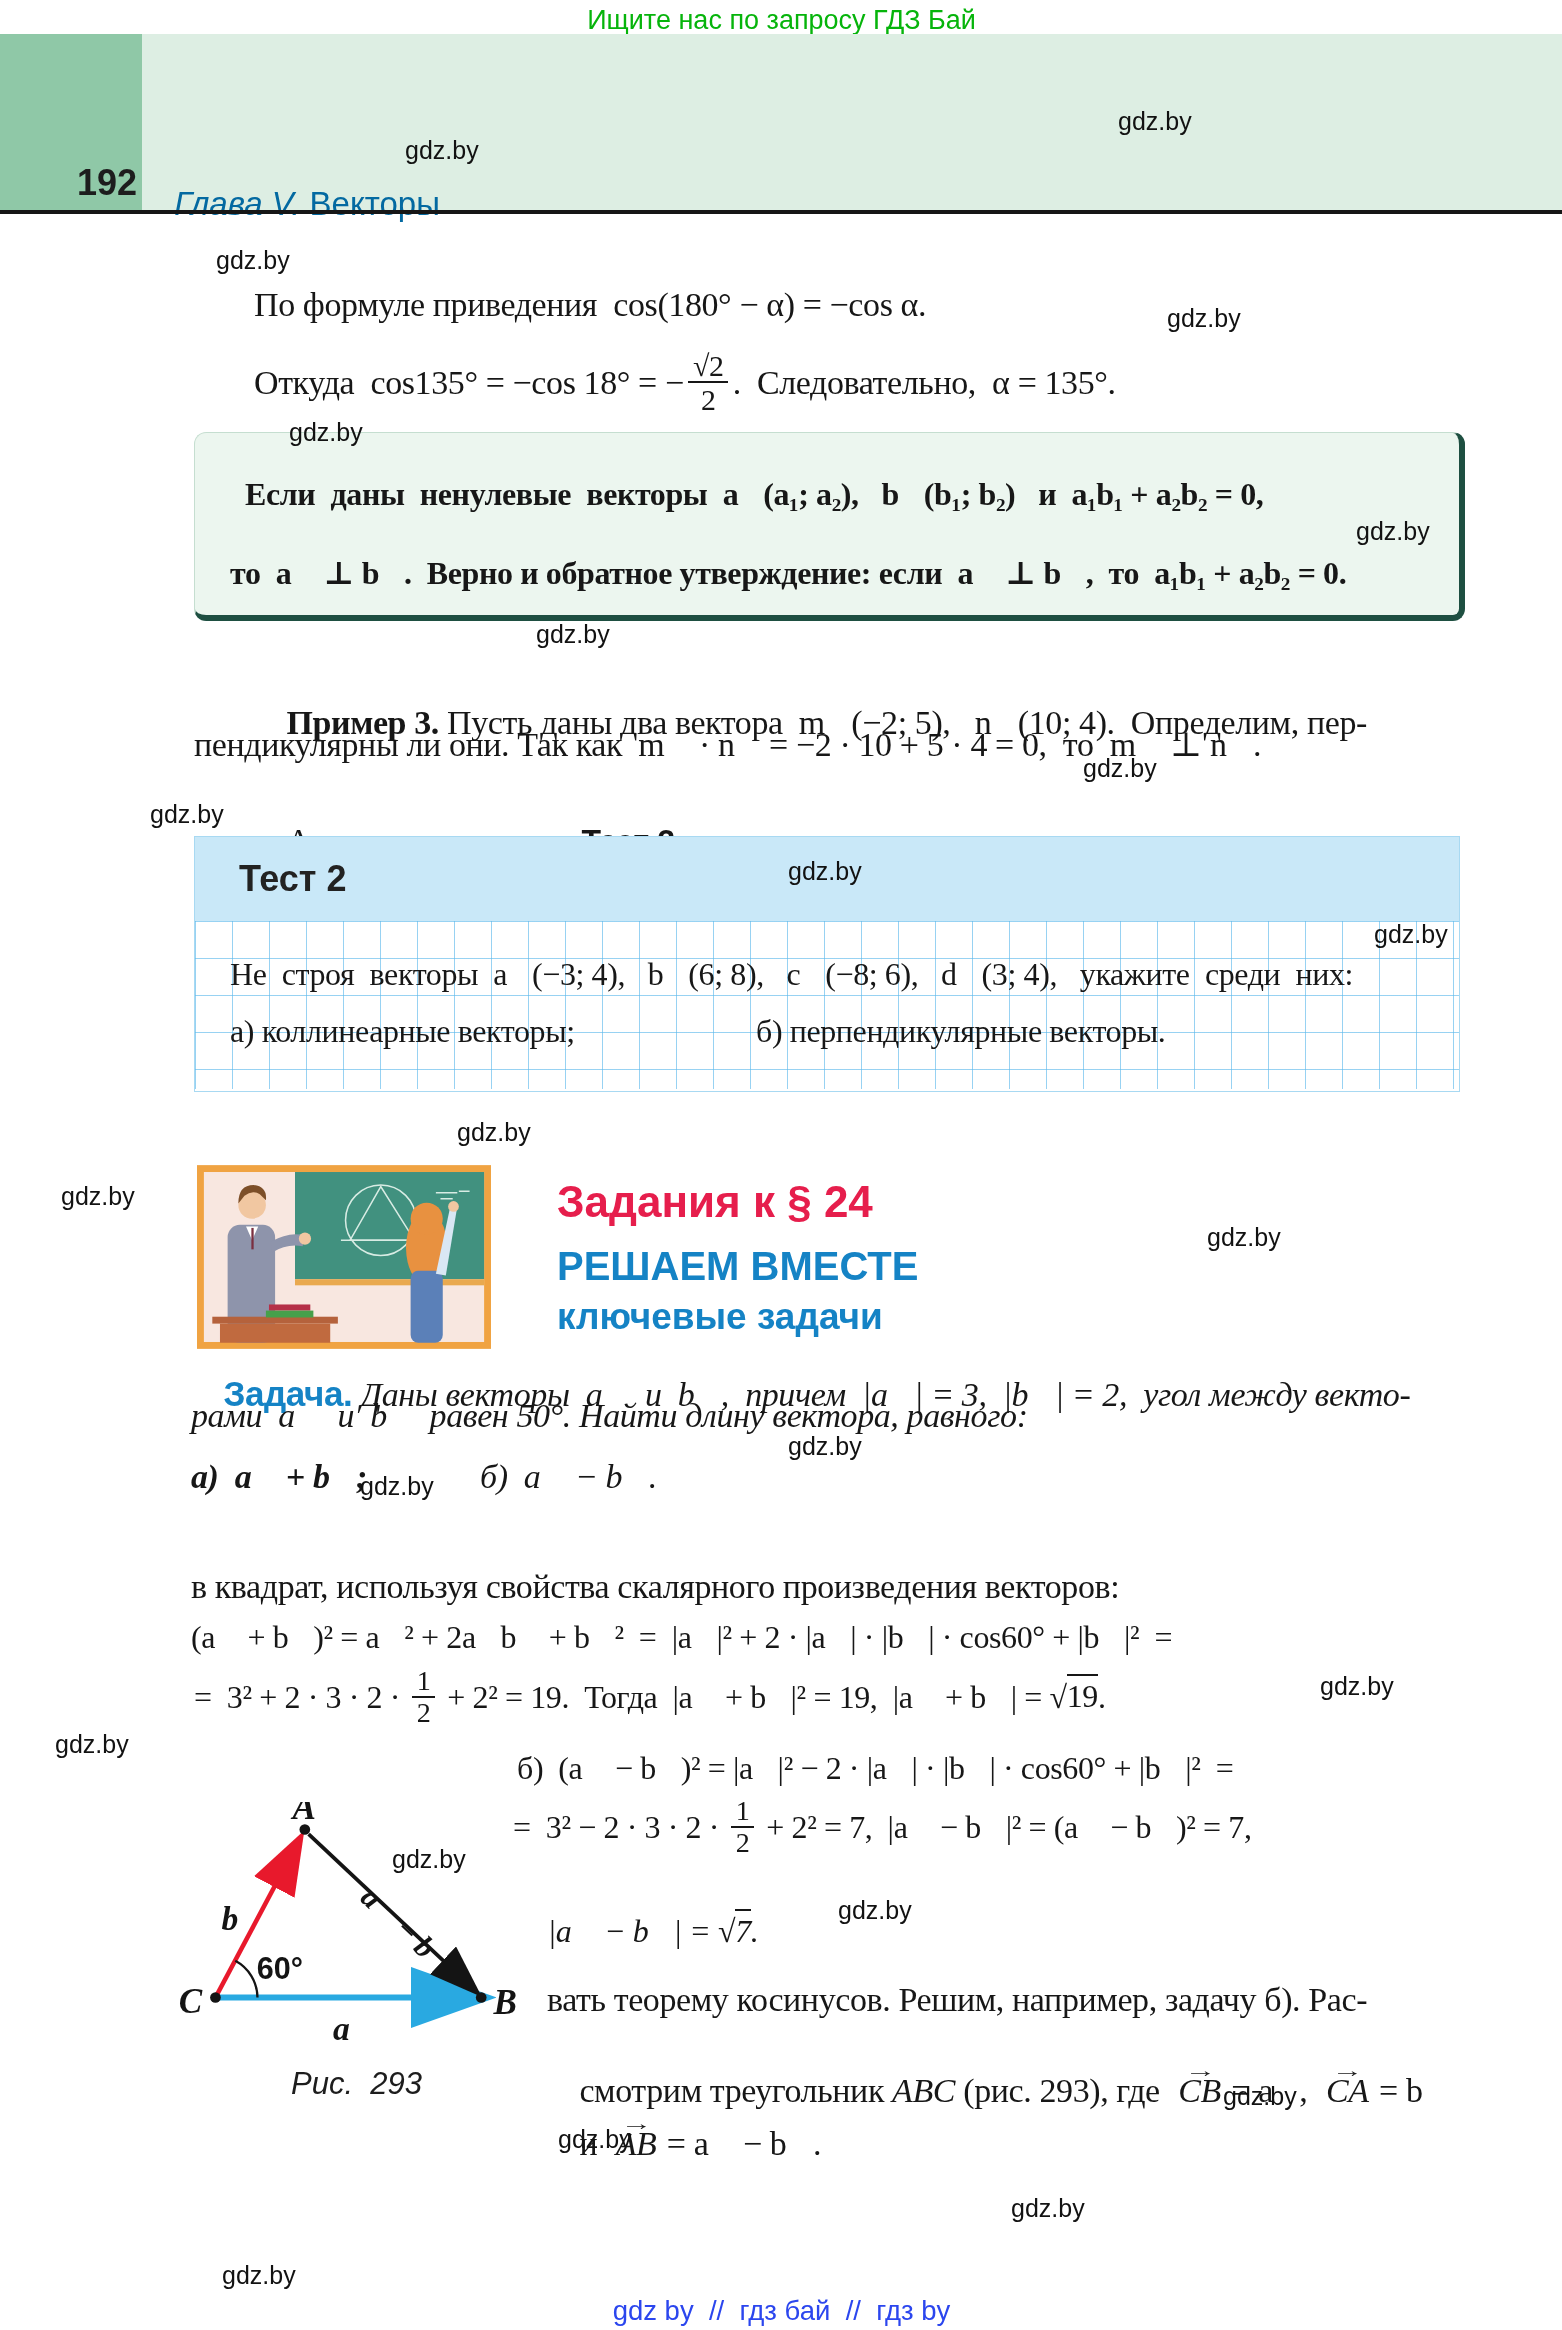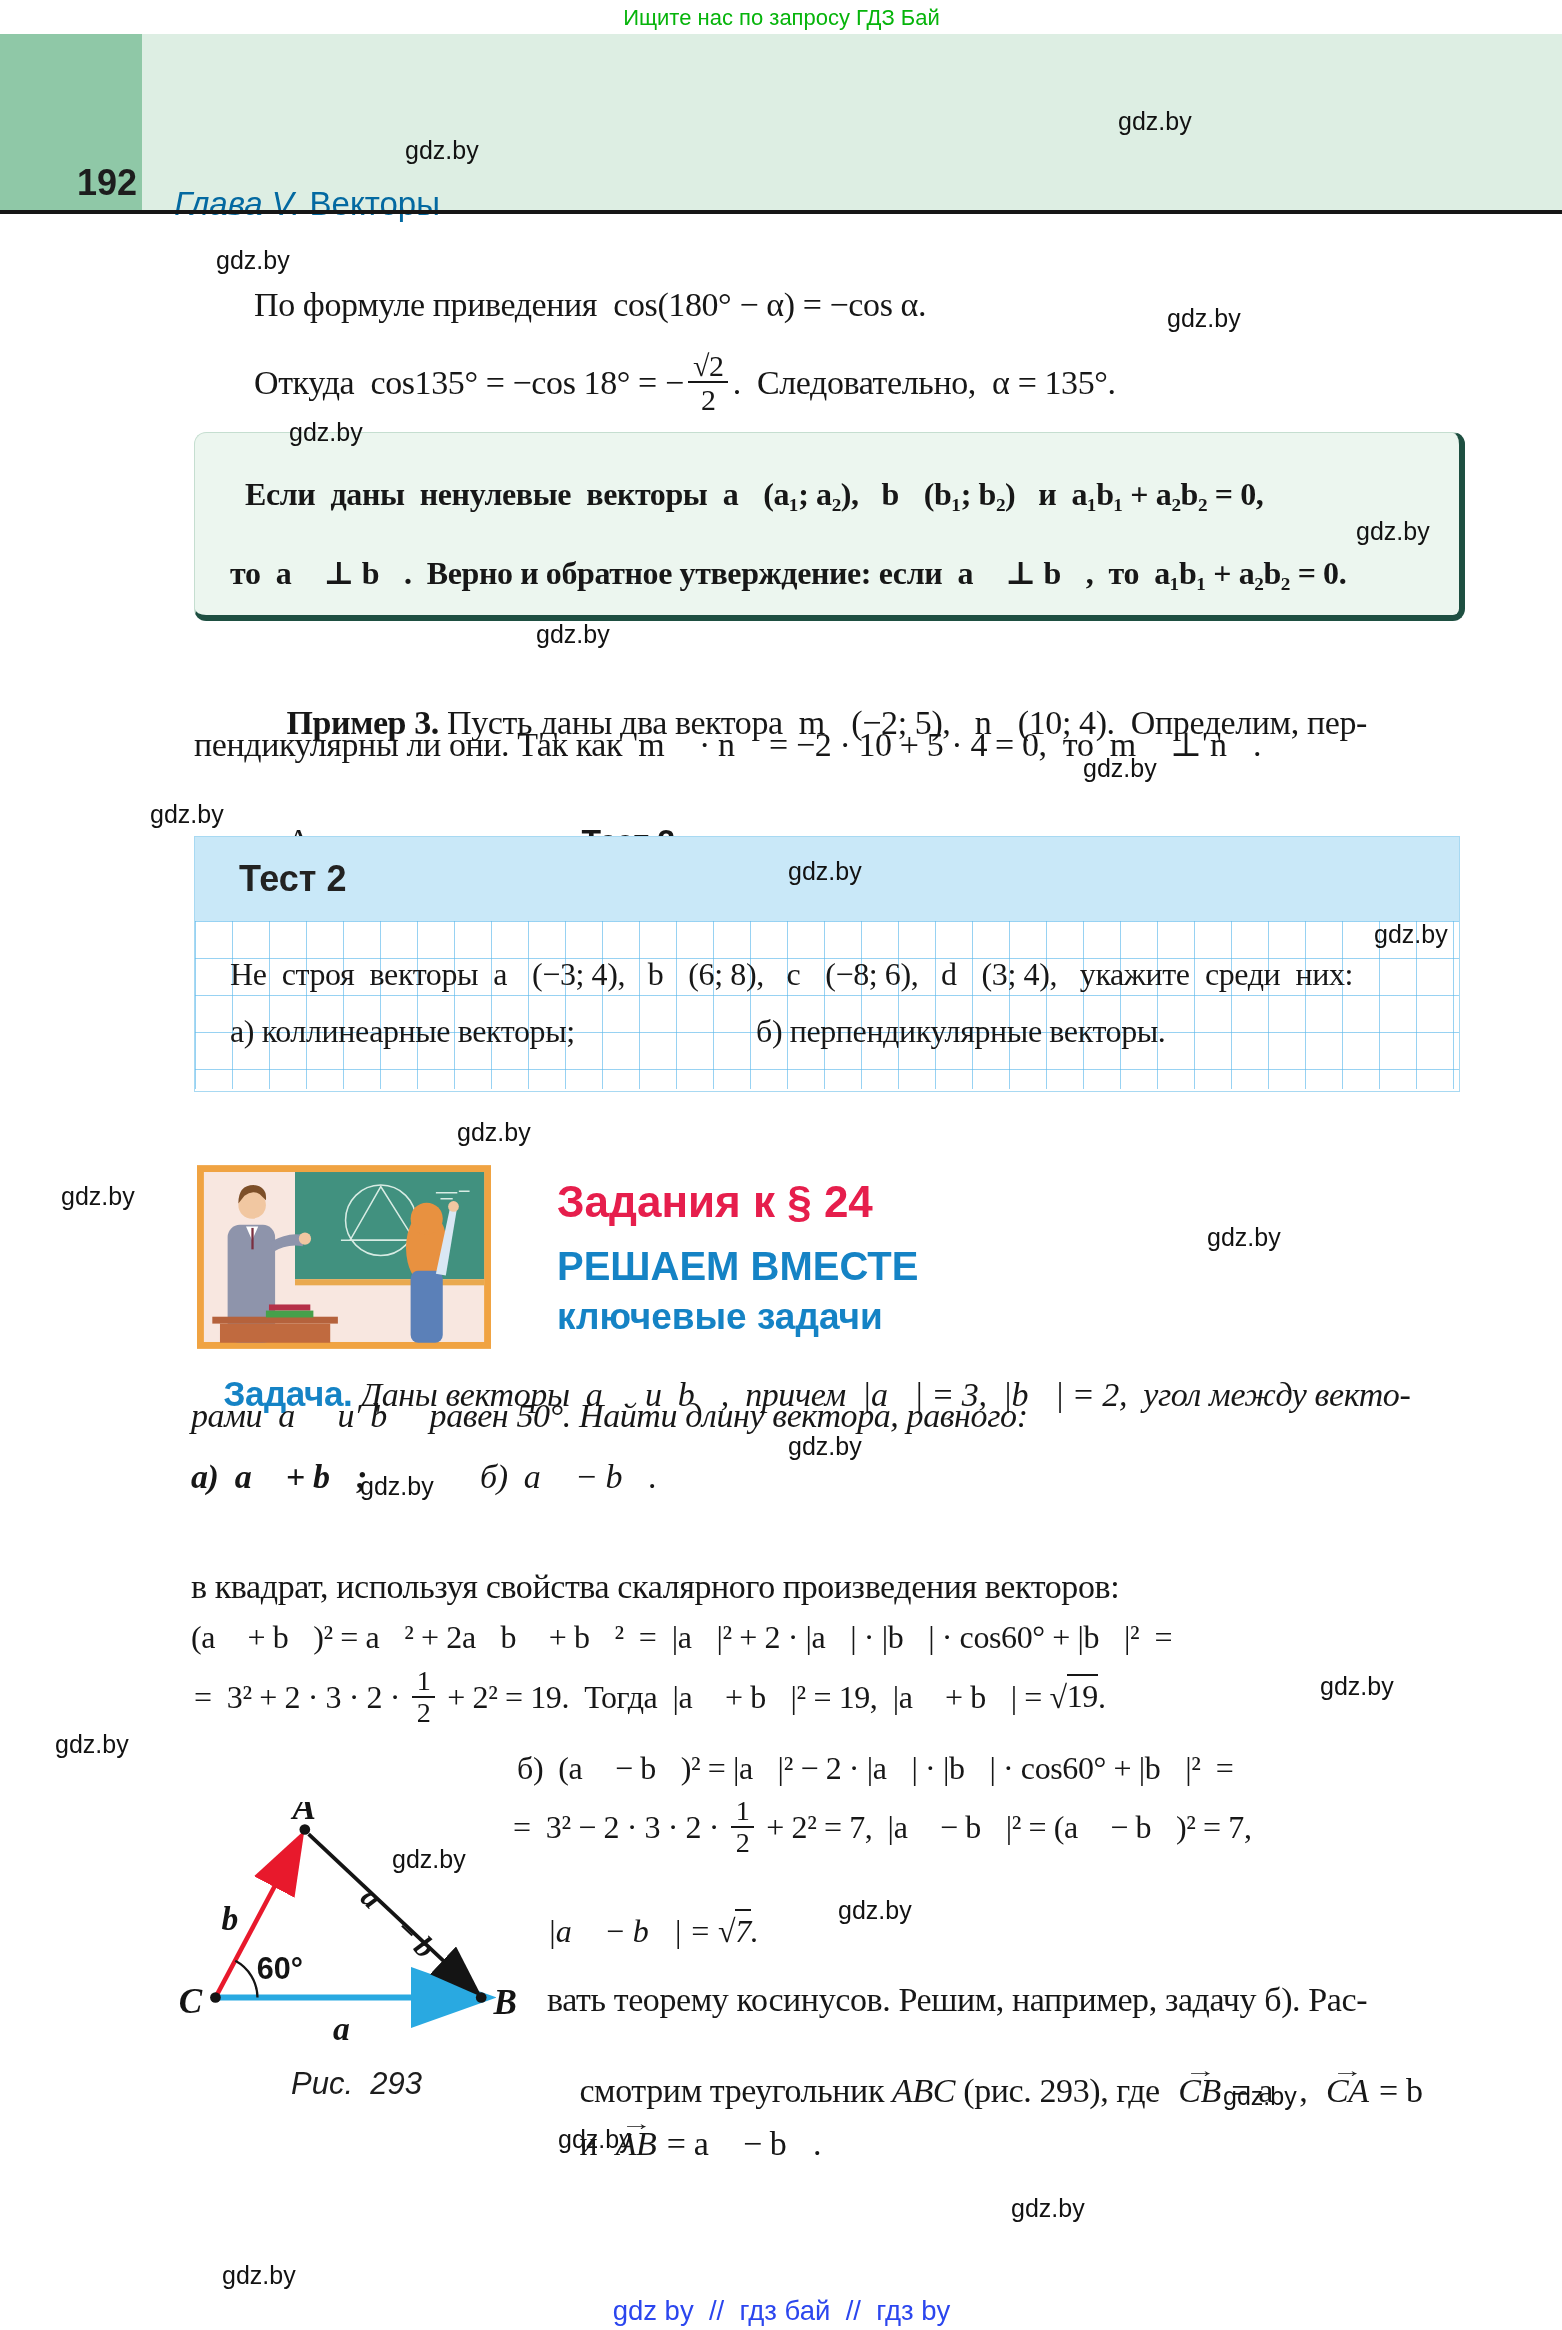--- a/index.html
+++ b/index.html
@@ -6,21 +6,21 @@
   .page{position:relative;width:1563px;height:2330px;background:#ffffff;overflow:hidden;
         font-family:"Liberation Serif","DejaVu Serif",serif;color:#171717;}
   .abs{position:absolute;white-space:pre;}
   .serif{font-size:34px;letter-spacing:-0.4px;line-height:1.15;}
   .small{font-size:32px;}
   .bold{font-weight:bold;}
   .it{font-style:italic;}
   .sans{font-family:"Liberation Sans","DejaVu Sans",sans-serif;}
   .wm{font-family:"Liberation Sans","DejaVu Sans",sans-serif;font-size:25px;color:#121212;
       letter-spacing:0;font-weight:400;}
-  .topline{font-family:"Liberation Sans","DejaVu Sans",sans-serif;font-size:22px;color:#06b40b;}
+  .topline{font-family:"Liberation Sans","DejaVu Sans",sans-serif;font-size:27px;color:#06b40b;}
   .footerline{font-family:"Liberation Sans","DejaVu Sans",sans-serif;font-size:27.5px;color:#2b46ee;}
   
   .hdr-band{position:absolute;left:0;top:34px;width:1563px;height:176px;background:#ddeee3;}
   .hdr-block{position:absolute;left:0;top:34px;width:142px;height:176px;background:#8fc8a7;}
   .hdr-rule{position:absolute;left:0;top:210px;width:1563px;height:3.8px;background:#161616;}
   .pagenum{font-family:"Liberation Sans","DejaVu Sans",sans-serif;font-size:36px;font-weight:600;color:#1d1d1d;}
   .chapter{font-family:"Liberation Sans","DejaVu Sans",sans-serif;font-size:33px;color:#0369a1;}
   .dashes{position:absolute;left:769px;top:72px;width:794px;border-top:2.3px dashed #a9b9b2;}
   
   .rulebox{position:absolute;left:194px;top:432px;width:1264px;height:182px;background:#ecf6ef;

